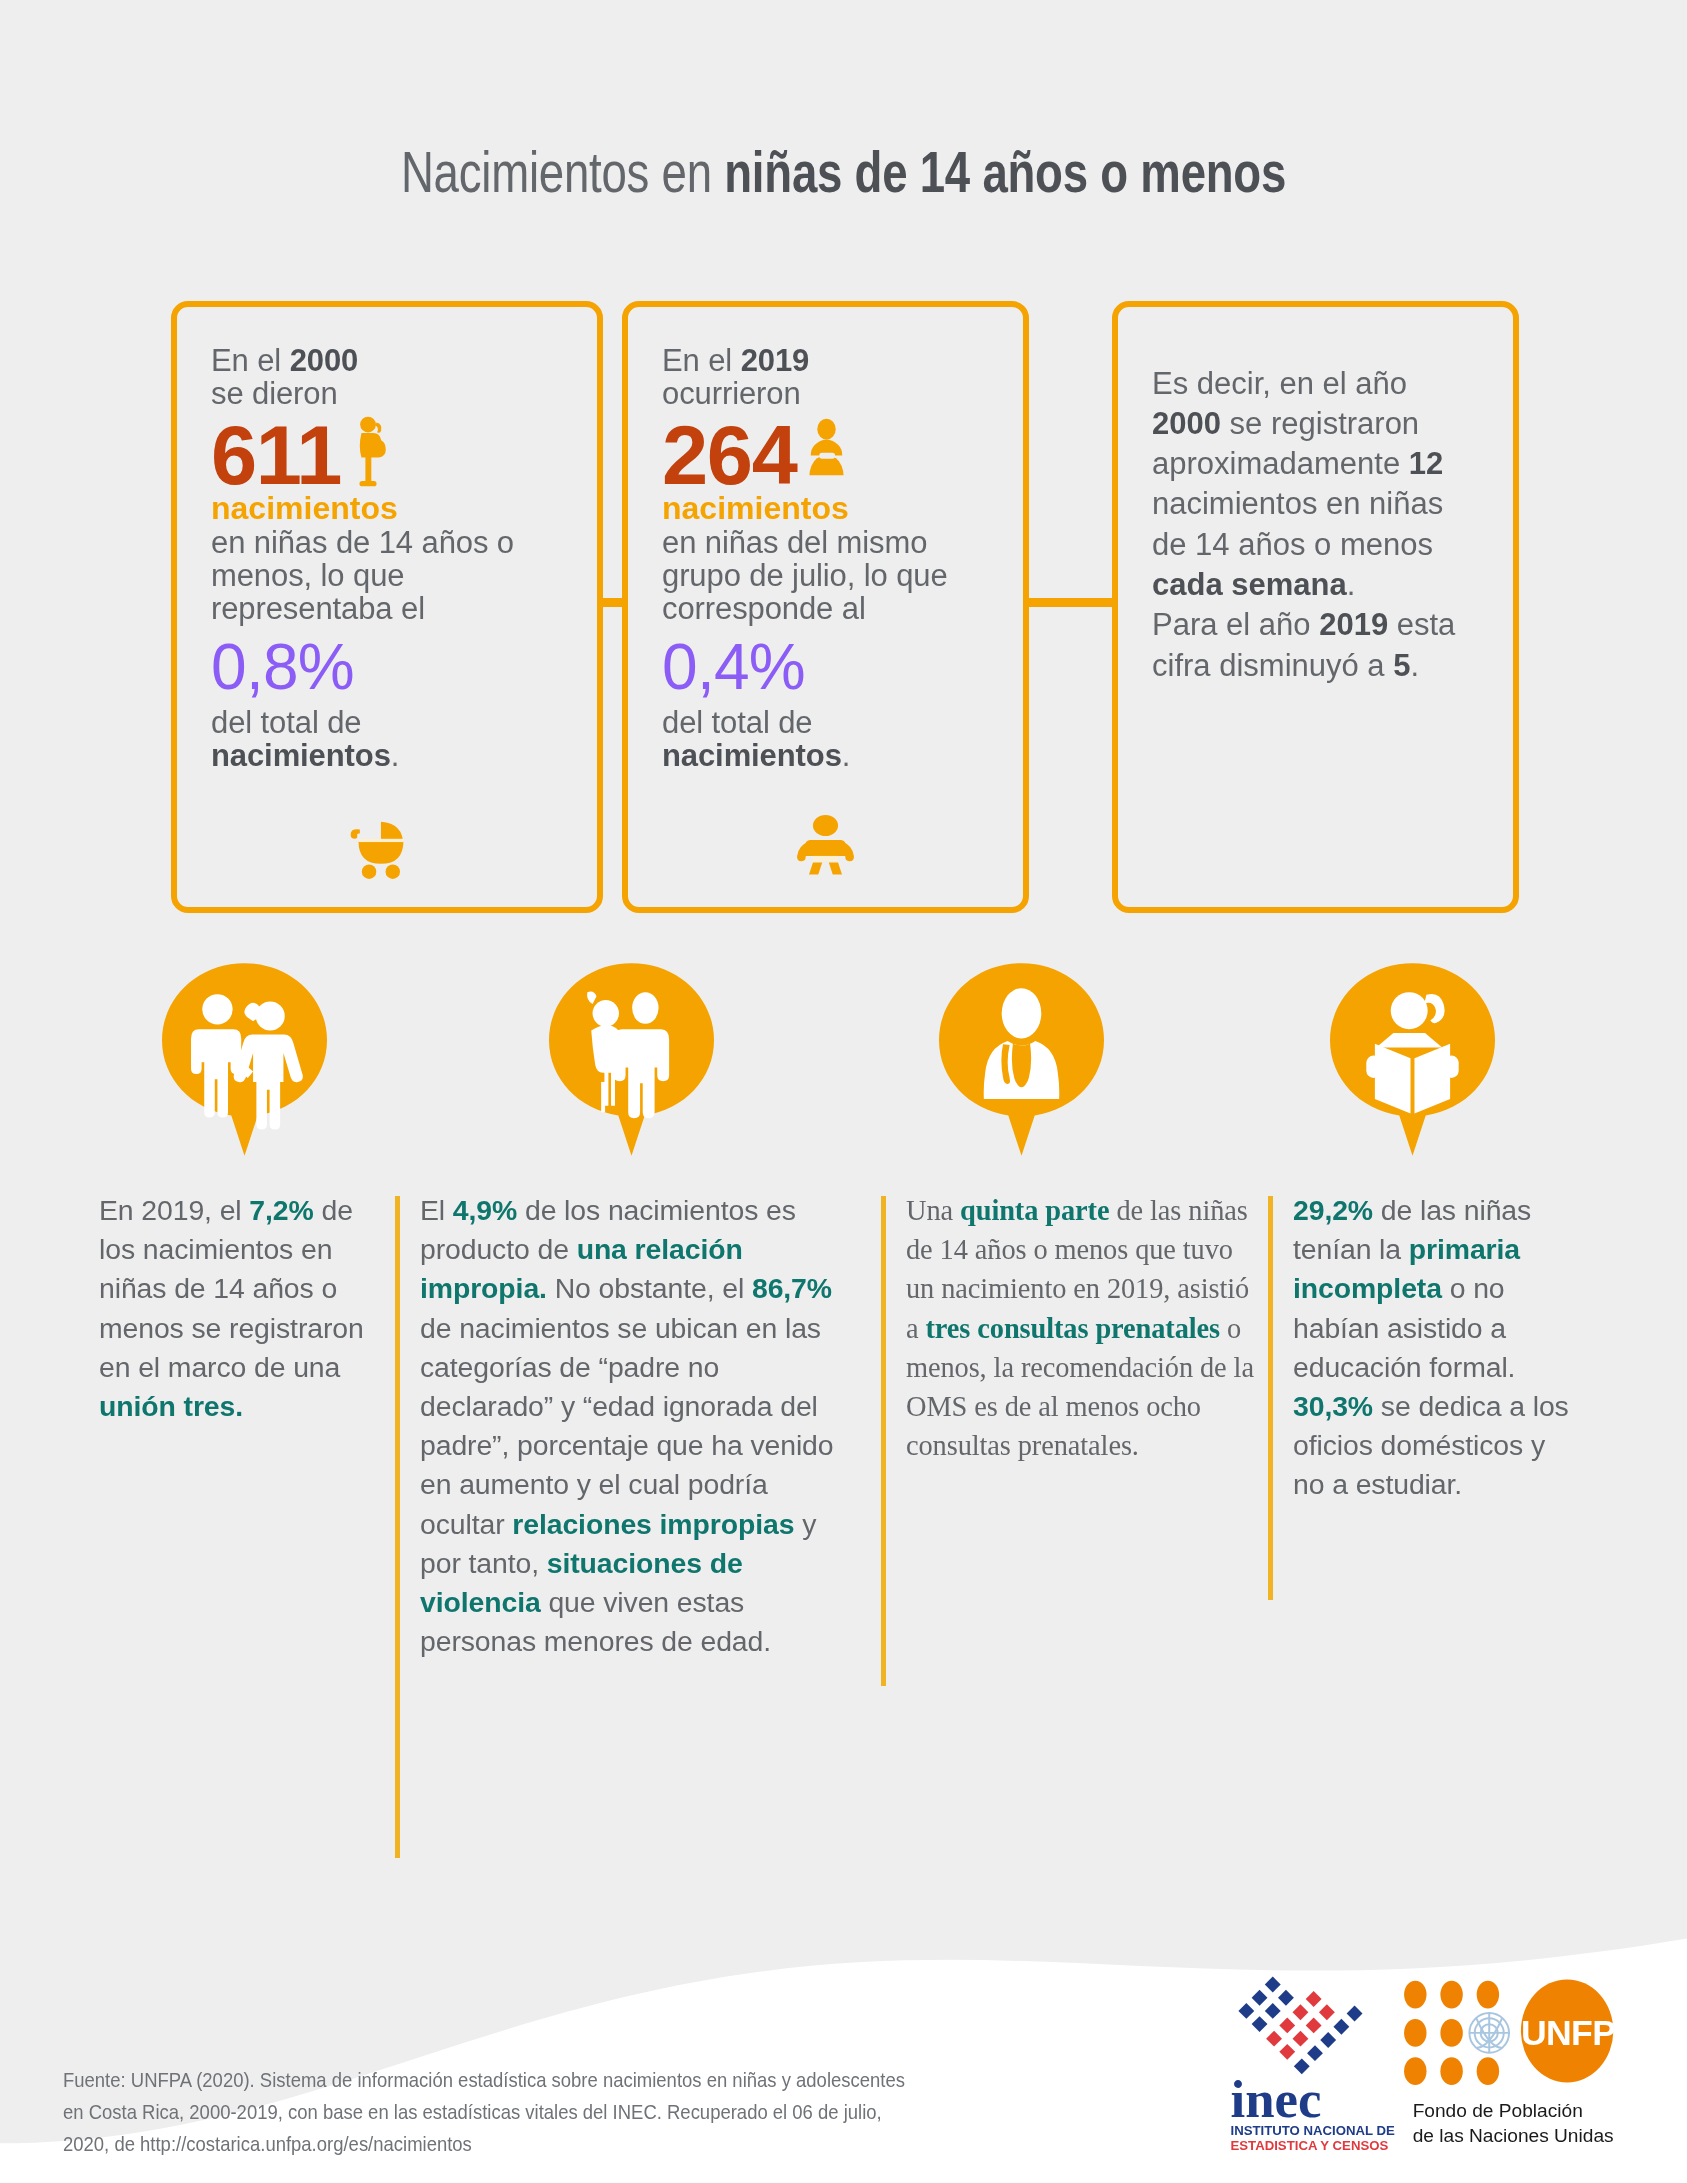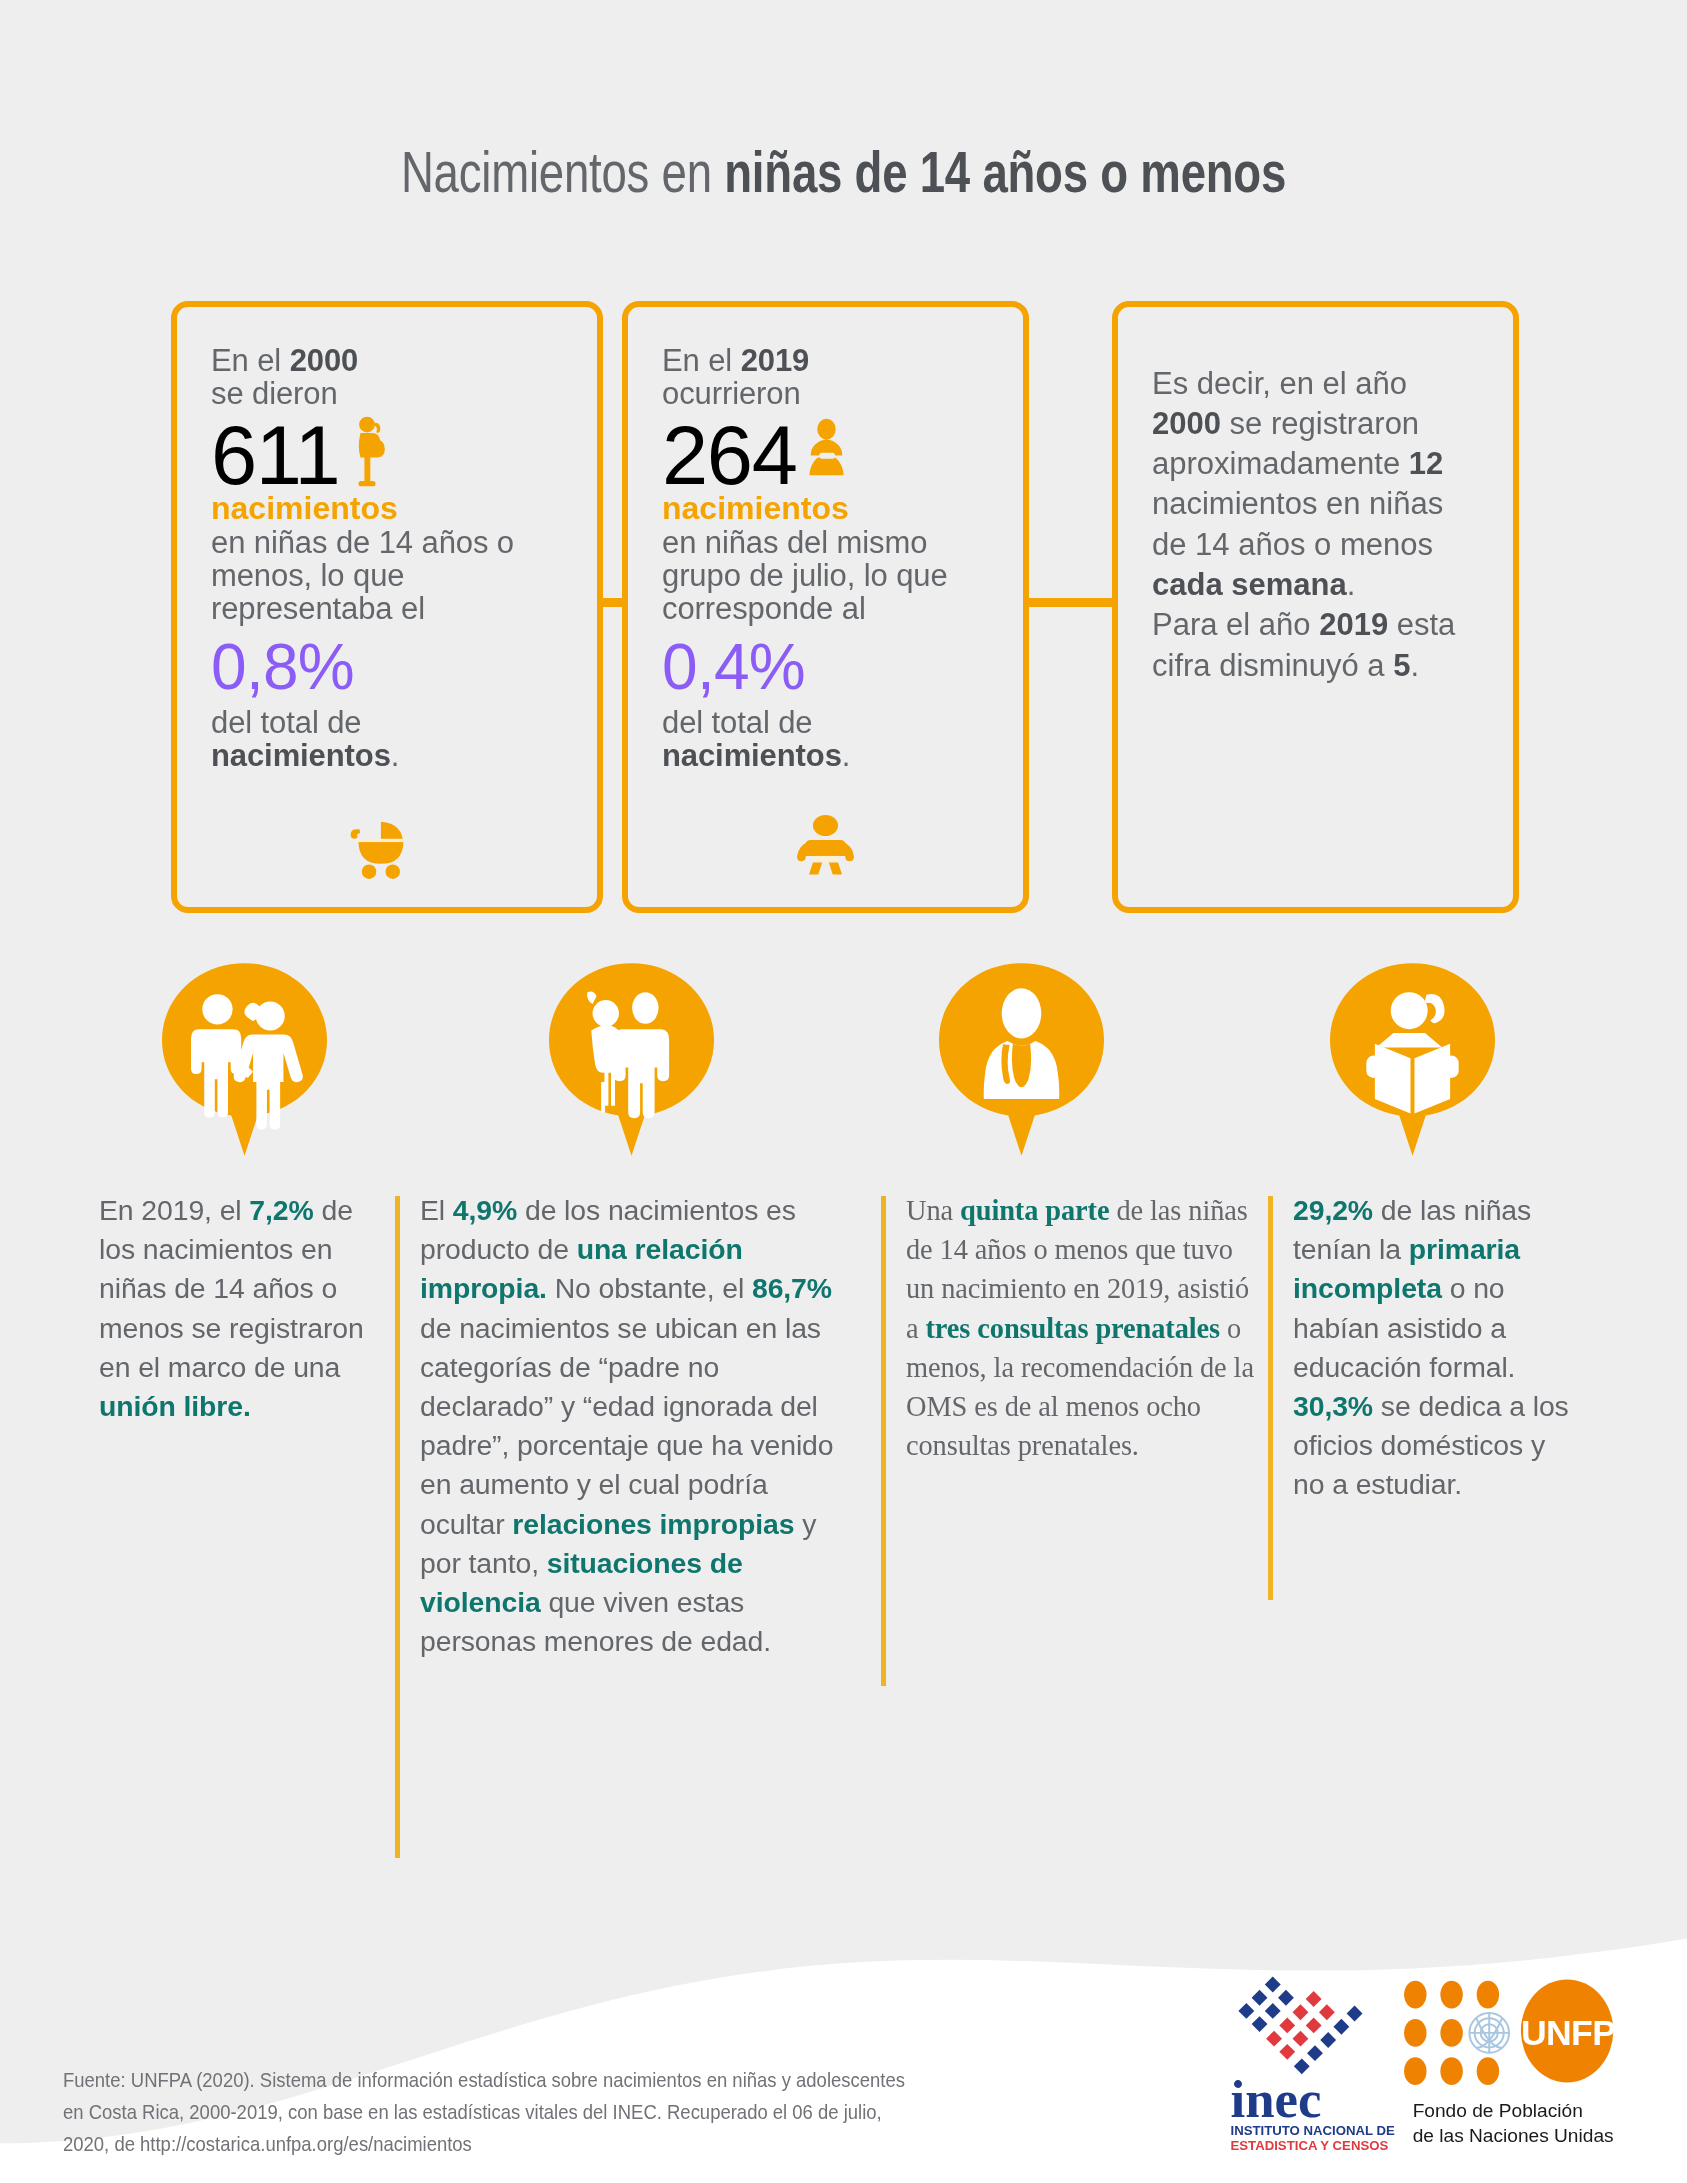--- a/index.html
+++ b/index.html
@@ -89,22 +89,22 @@
 
   .bignum {
     display: flex;
     align-items: flex-end;
     gap: 9.3px;
     margin: 4px 0 -4px 0;
   }
   .bignum .n {
     font-size: 83px;
     line-height: 0.98;
-    font-weight: 400;
-    color: #000000;
+    font-weight: 700;
+    color: #c2410c;
     letter-spacing: -1.3px;
   }
   .bignum .gi { flex: 0 0 auto; padding-bottom: 6.6px; }
 
   .word-orange {
     font-size: 32px;
     font-weight: 700;
     color: #f5a300;
     line-height: 1.05;
     margin-bottom: 1.3px;
@@ -326,21 +326,21 @@
           <rect x="55" y="140" width="22" height="34" rx="11"></rect>
           <rect x="173" y="140" width="22" height="34" rx="11"></rect>
         </g>
       </svg>
     </div>
   </div>
 
   <div class="cols">
 
     <div class="col col1">
-      <div class="coltext"><span>En 2019, el </span><b>7,2%</b><span>  de los nacimientos en niñas de 14 años o menos se registraron en el marco de una </span><b>unión libre.</b></div>
+      <div class="coltext"><span>En 2019, el </span><b>7,2%</b><span>  de los nacimientos en niñas de 14 años o menos se registraron en el marco de una </span><b>unión tres.</b></div>
     </div>
 
     <div class="col col2">
       <div class="divider" style="height:662px"></div>
       <div class="coltext"><span>El </span><b>4,9%</b><span> de los nacimientos es producto de </span><b>una relación impropia.</b><span> No obstante, el </span><b>86,7%</b><span> de nacimientos se ubican en las categorías de “padre no declarado” y “edad ignorada del padre”, porcentaje que ha venido en aumento y el cual podría ocultar </span><b>relaciones impropias</b><span> y por tanto, </span><b>situaciones de violencia</b><span> que viven estas personas menores de edad.</span></div>
     </div>
 
     <div class="col col3">
       <div class="divider" style="height:490px"></div>
       <div class="coltext"><span>Una </span><b>quinta parte</b><span> de las niñas de 14 años o menos que tuvo un nacimiento en 2019, asistió a </span><b>tres consultas prenatales</b><span> o menos, la recomendación de la OMS es de al menos ocho consultas prenatales.</span></div>

